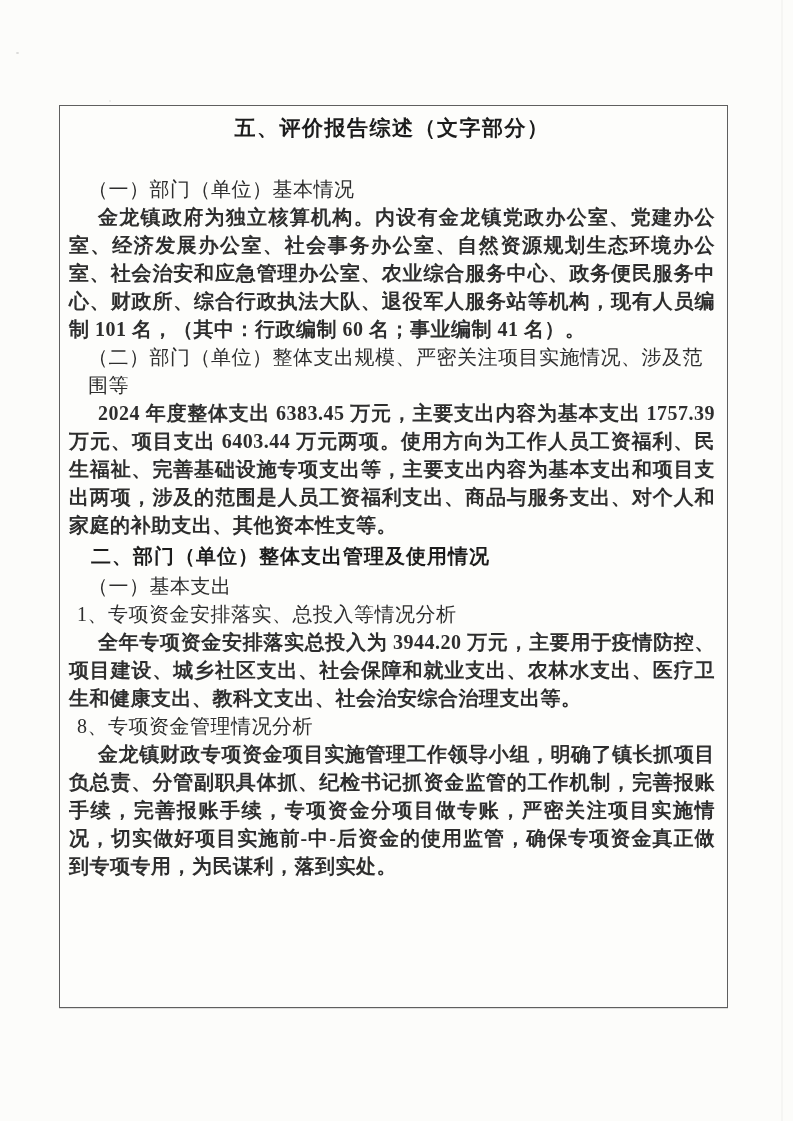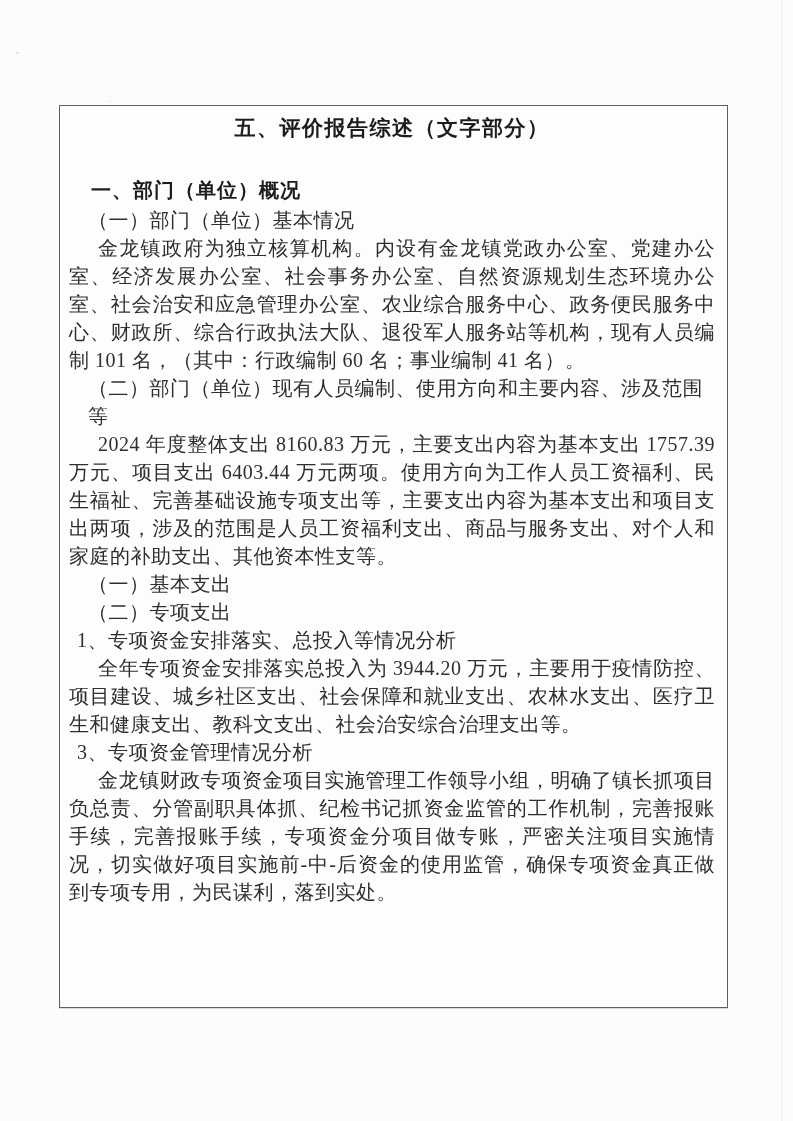--- a/index.html
+++ b/index.html
@@ -71,44 +71,44 @@
   }
   .blk-sub {
     padding-left: 19px;
   }
   .blk-item {
     padding-left: 8px;
   }
   .blk-para, .blk-loose {
     text-indent: 1.45em;
     text-align: justify;
+    font-weight: bold;
   }
   .blk-flush {
     margin: 5px 0 3px 0;
   }
   .blk-loose {
     line-height: 33px;
   }
 </style>
 </head>
 <body>
 
 <div class="page">
   <div class="speckle s1"></div>
   <div class="speckle s2"></div>
   <div class="scan-line"></div>
   <div class="frame">
     <div class="content" id="doc-content">
         <div class="blk blk-title">五、评价报告综述（文字部分）</div>
-        <div class="blk blk-h1">一、部门（单位）概况</div>
         <div class="blk blk-sub">（一）部门（单位）基本情况</div>
         <div class="blk blk-para">金龙镇政府为独立核算机构。内设有金龙镇党政办公室、党建办公室、经济发展办公室、社会事务办公室、自然资源规划生态环境办公室、社会治安和应急管理办公室、农业综合服务中心、政务便民服务中心、财政所、综合行政执法大队、退役军人服务站等机构，现有人员编制 101 名，（其中：行政编制 60 名；事业编制 41 名）。</div>
-        <div class="blk blk-sub">（二）部门（单位）现有人员编制、使用方向和主要内容、涉及范围等</div>
-        <div class="blk blk-para">2024 年度整体支出 8160.83 万元，主要支出内容为基本支出 1757.39 万元、项目支出 6403.44 万元两项。使用方向为工作人员工资福利、民生福祉、完善基础设施专项支出等，主要支出内容为基本支出和项目支出两项，涉及的范围是人员工资福利支出、商品与服务支出、对个人和家庭的补助支出、其他资本性支等。</div>
+        <div class="blk blk-sub">（二）部门（单位）整体支出规模、严密关注项目实施情况、涉及范围等</div>
+        <div class="blk blk-para">2024 年度整体支出 6383.45 万元，主要支出内容为基本支出 1757.39 万元、项目支出 6403.44 万元两项。使用方向为工作人员工资福利、民生福祉、完善基础设施专项支出等，主要支出内容为基本支出和项目支出两项，涉及的范围是人员工资福利支出、商品与服务支出、对个人和家庭的补助支出、其他资本性支等。</div>
+        <div class="blk blk-h1">二、部门（单位）整体支出管理及使用情况</div>
         <div class="blk blk-sub">（一）基本支出</div>
-        <div class="blk blk-sub">（二）专项支出</div>
         <div class="blk blk-item">1、专项资金安排落实、总投入等情况分析</div>
         <div class="blk blk-para">全年专项资金安排落实总投入为 3944.20 万元，主要用于疫情防控、项目建设、城乡社区支出、社会保障和就业支出、农林水支出、医疗卫生和健康支出、教科文支出、社会治安综合治理支出等。</div>
-        <div class="blk blk-item">3、专项资金管理情况分析</div>
+        <div class="blk blk-item">8、专项资金管理情况分析</div>
         <div class="blk blk-para">金龙镇财政专项资金项目实施管理工作领导小组，明确了镇长抓项目负总责、分管副职具体抓、纪检书记抓资金监管的工作机制，完善报账手续，完善报账手续，专项资金分项目做专账，严密关注项目实施情况，切实做好项目实施前-中-后资金的使用监管，确保专项资金真正做到专项专用，为民谋利，落到实处。</div>
       </div>
   </div>
 </div>
 
 </body></html>

